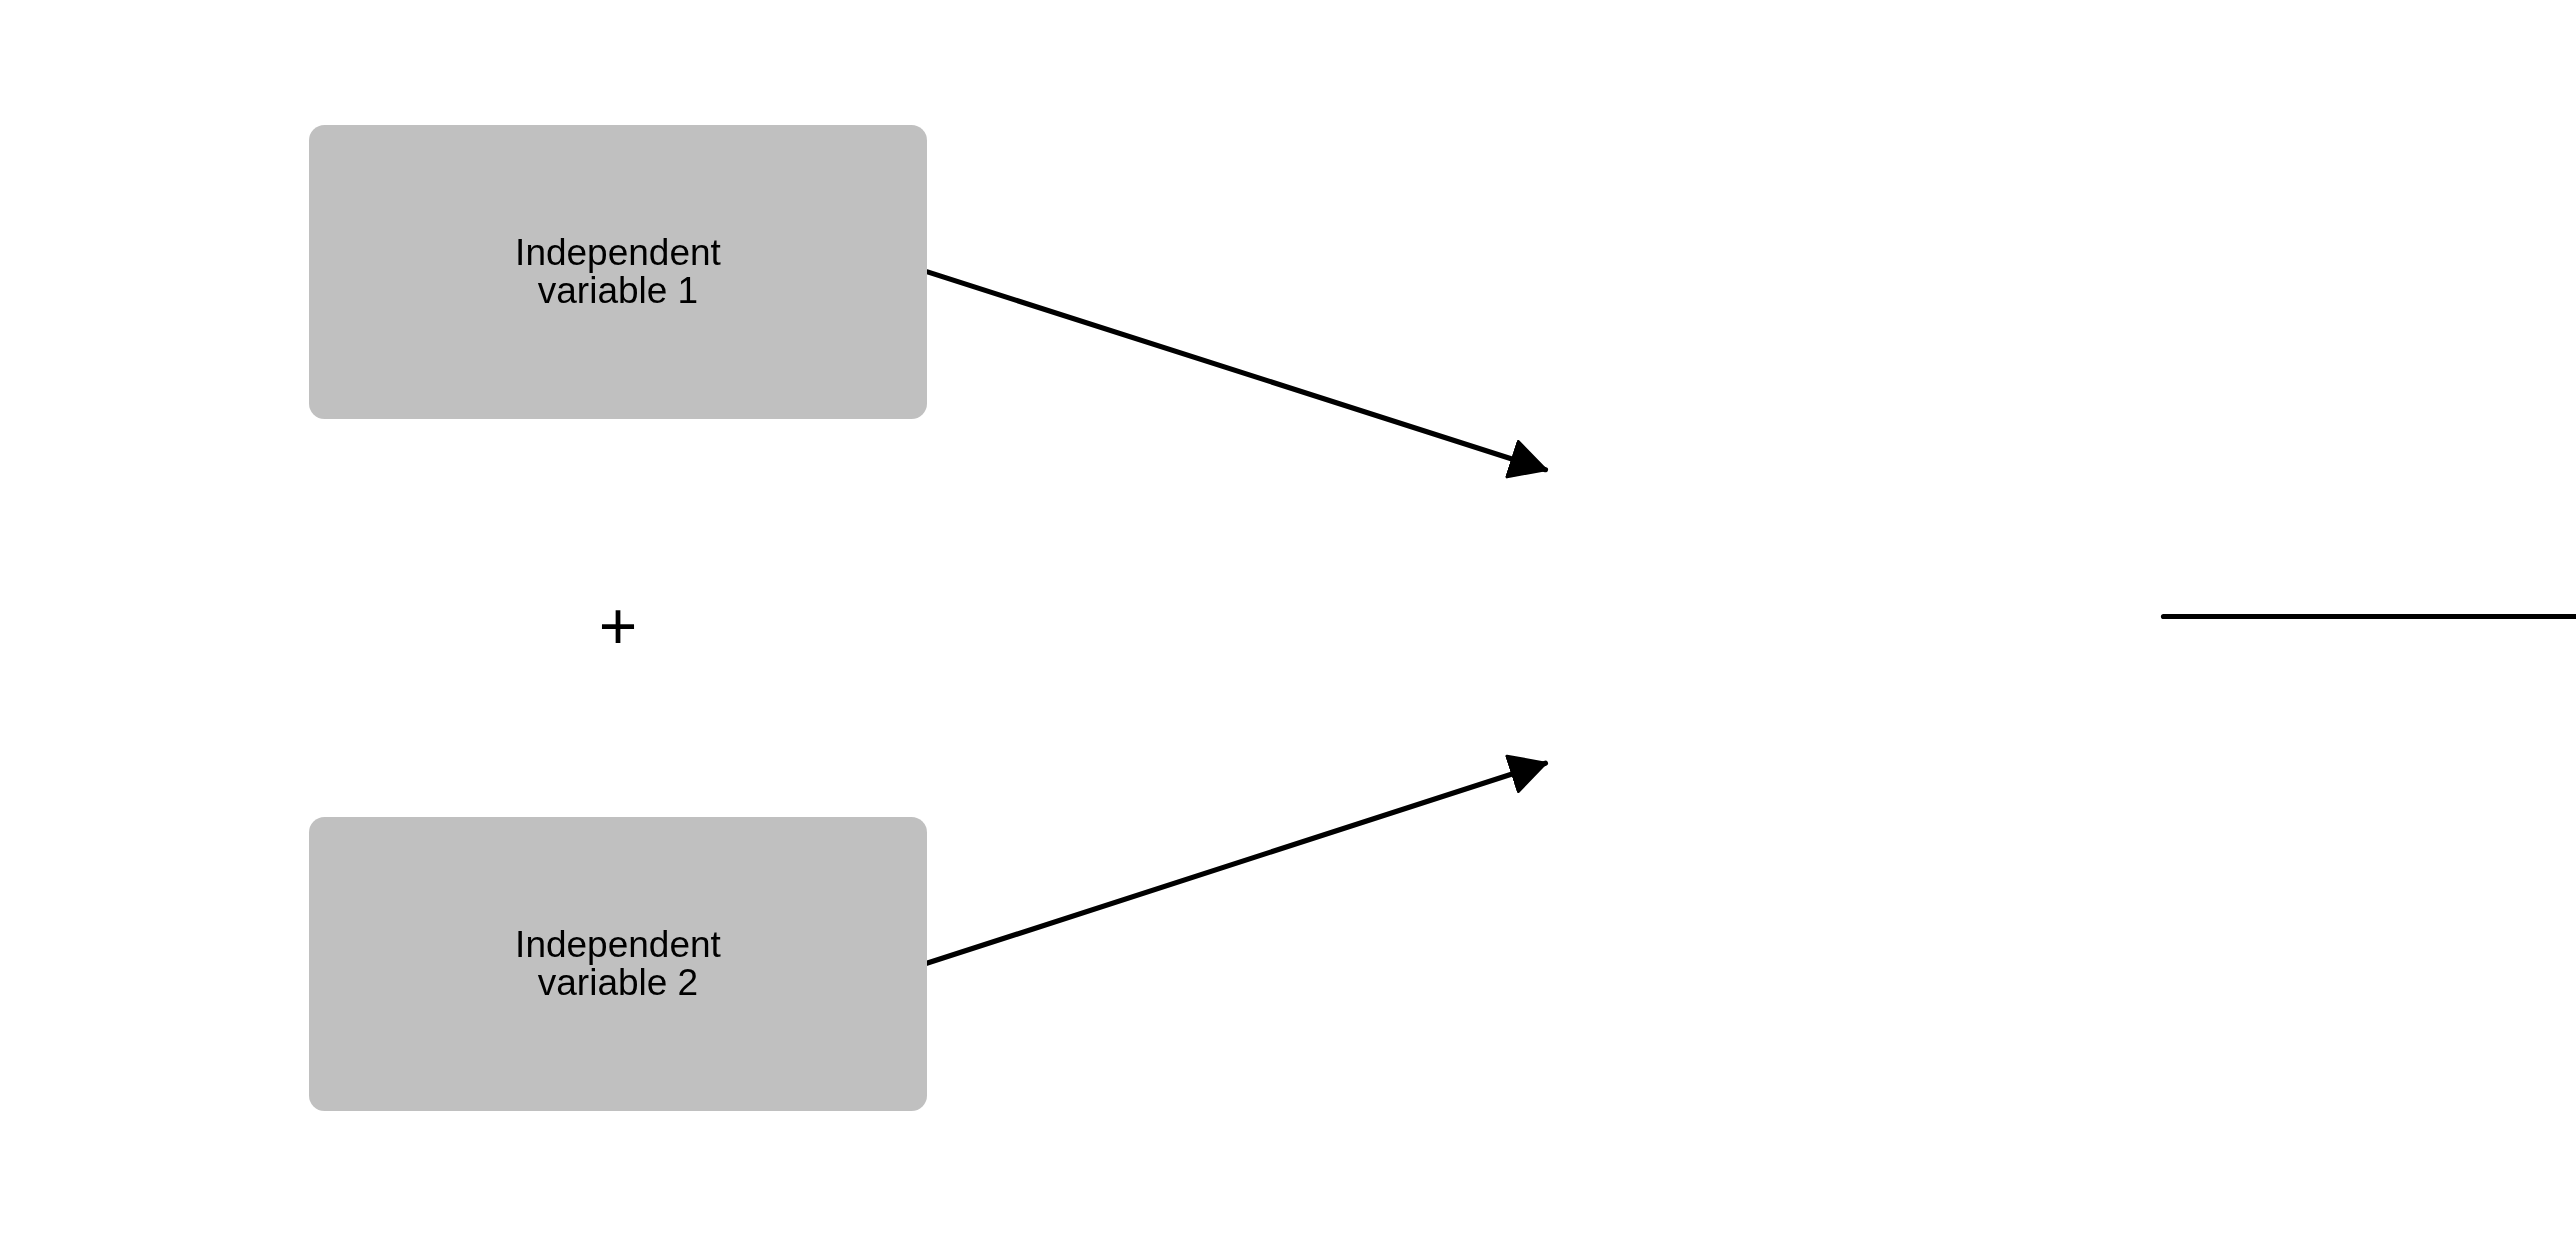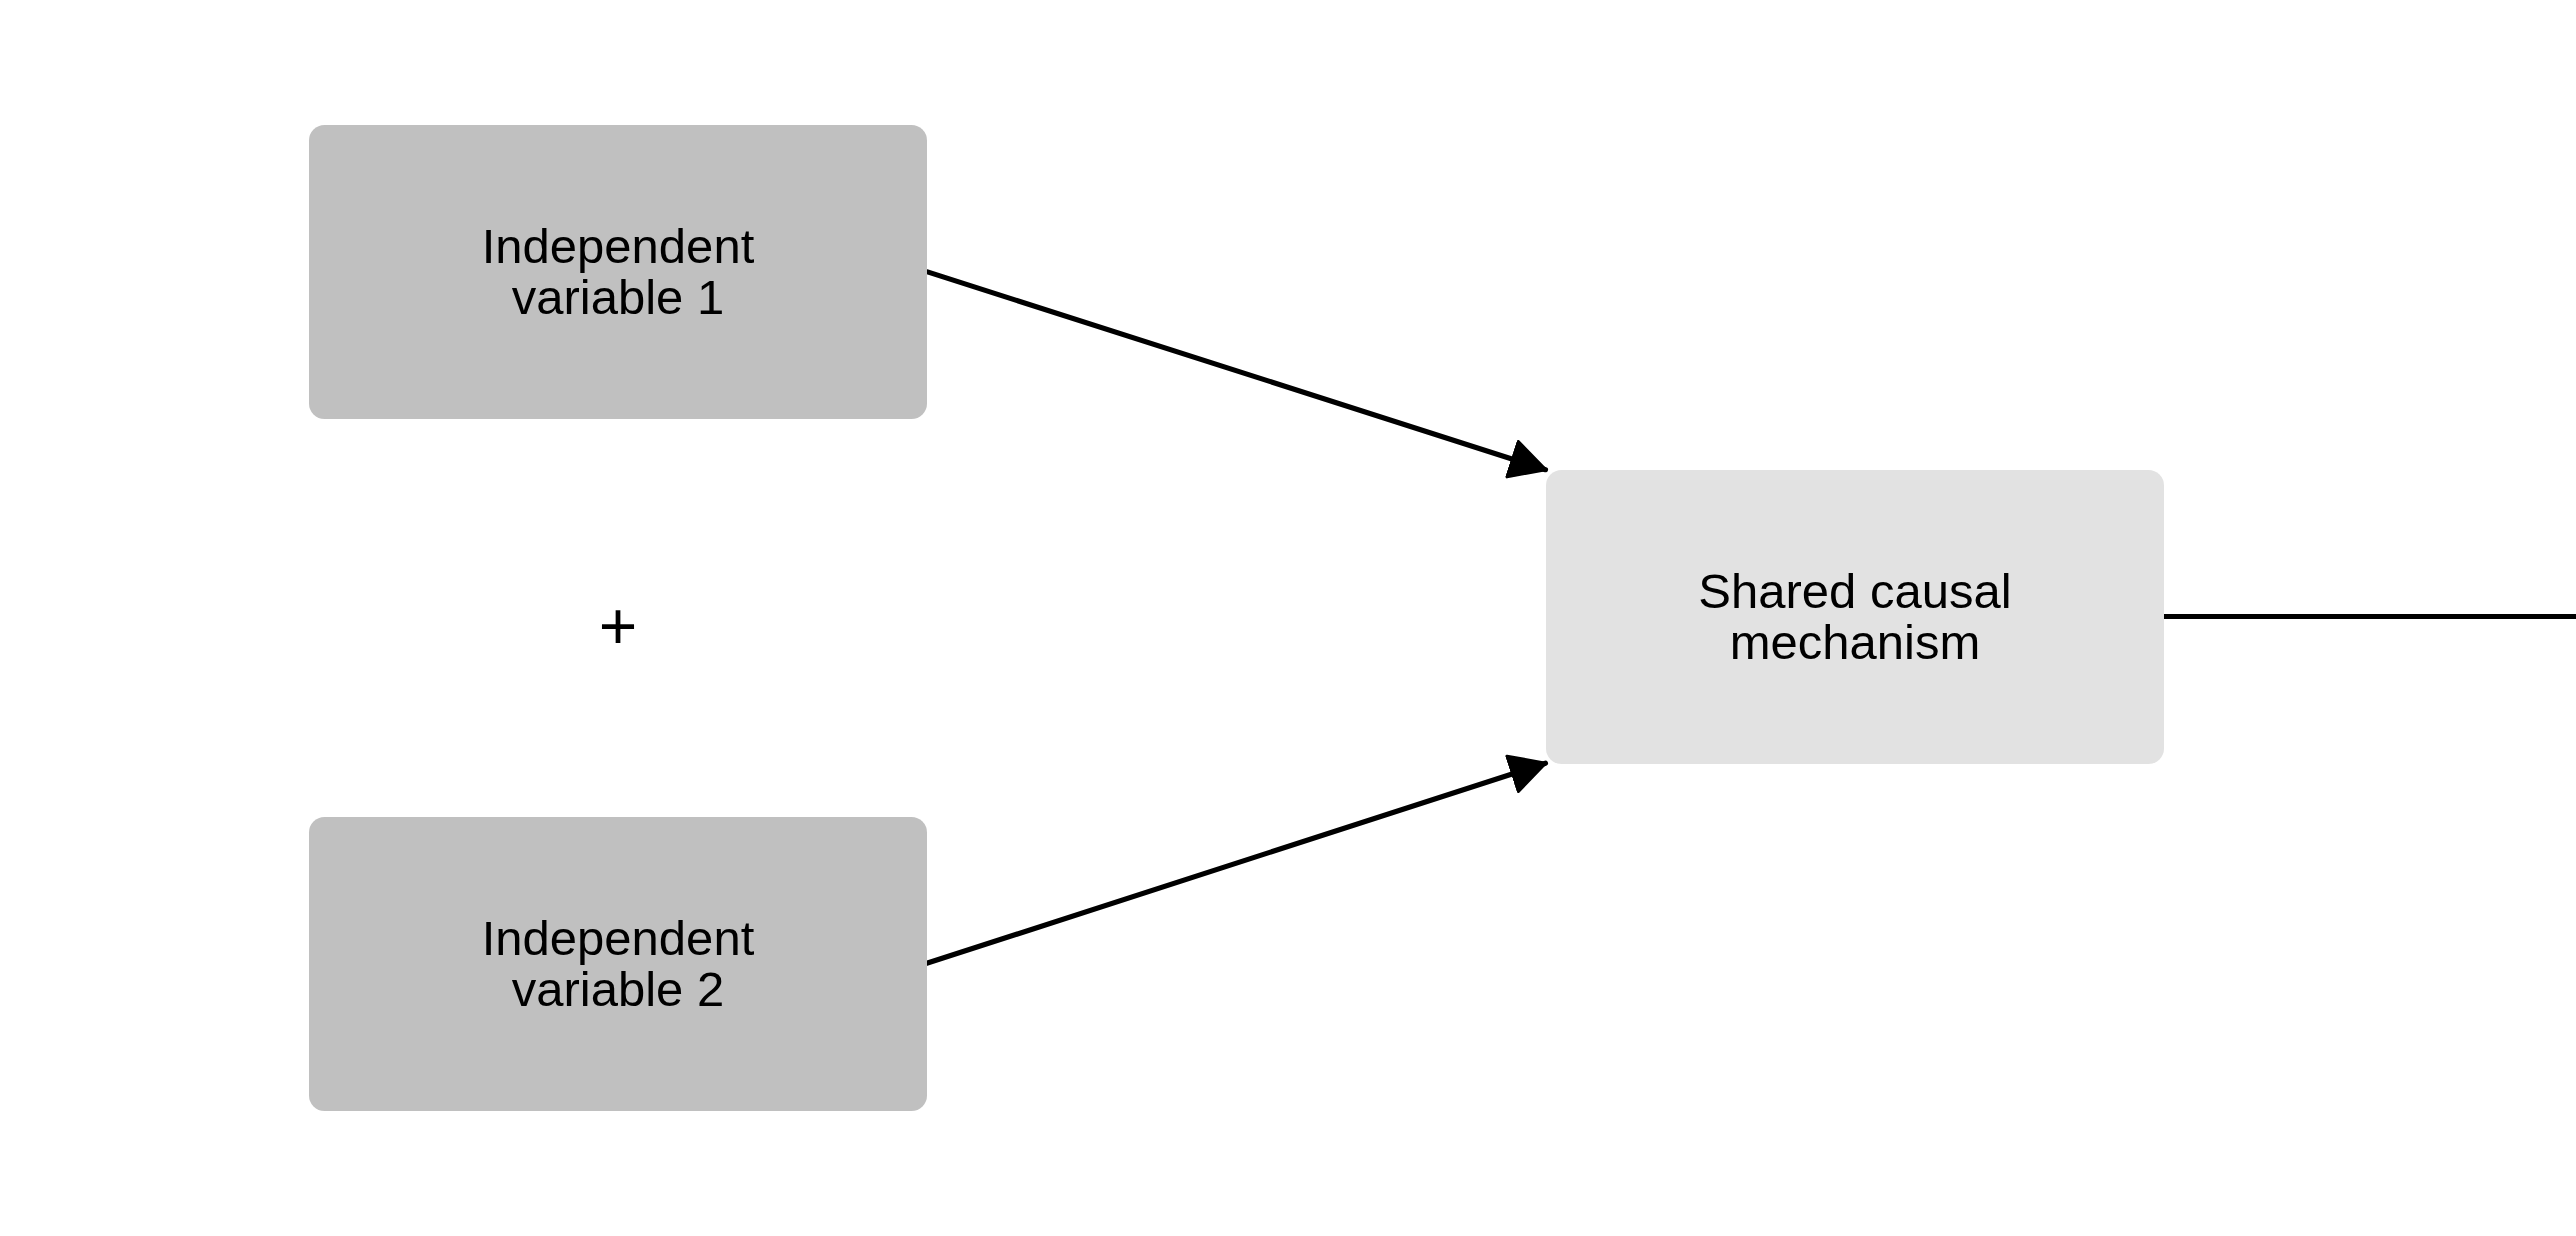--- a/index.html
+++ b/index.html
@@ -19,21 +19,21 @@
   }
   .node {
     position: absolute;
     width: 618px;
     height: 294px;
     border-radius: 15.5px;
     display: flex;
     align-items: center;
     justify-content: center;
     text-align: center;
-    font-size: 49px;
+    font-size: 37px;
     line-height: 1.04;
     color: #000000;
     white-space: pre-line;
     box-sizing: border-box;
   }
   #node-iv1       { left: 309px;  top: 125px;  }
   #node-iv2       { left: 309px;  top: 817px; }
   #node-mechanism { left: 1546px; top: 470px;  }
   .operator {
     position: absolute;
@@ -74,19 +74,15 @@
 variable 1</span>
   </div>
 
   <div class="operator">+</div>
 
   <div id="node-iv2" class="node" style="background-color: rgb(192, 192, 192);">
     <span>Independent
 variable 2</span>
   </div>
 
-  <div id="node-mechanism" class="node" style="background-color: rgb(226, 226, 226);">
-    <span>Shared causal
-mechanism</span>
-  </div>
 
 </div>
 
 
 </body></html>

